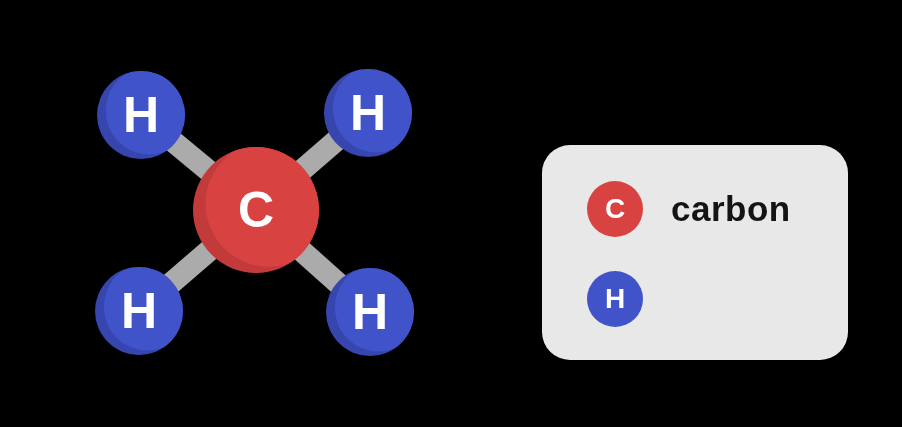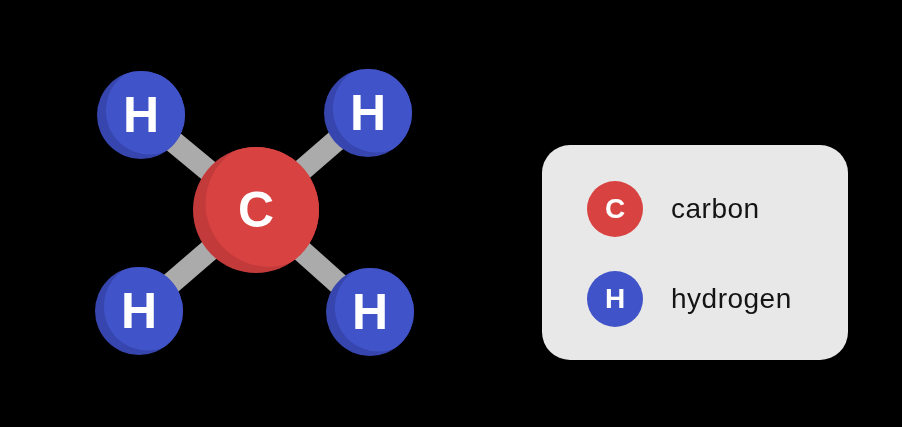--- a/index.html
+++ b/index.html
@@ -103,22 +103,22 @@
     justify-content: center;
     color: var(--atom-label, #fff);
     font-size: 28px;
     font-weight: 700;
     line-height: 1;
   }
   .swatch-carbon   { background: var(--carbon-main, #d84341); }
   .swatch-hydrogen { background: var(--hydrogen-main, #4053c8); }
   .legend-label {
     color: var(--legend-text, #141414);
-    font-size: 28px;
-    font-weight: 400;
+    font-size: 35px;
+    font-weight: 700;
     letter-spacing: 0.5px;
   }
 </style>
 </head>
 <body>
 
 <div class="stage">
 
   <div class="molecule">
     <div class="bond bond-tl"></div>
@@ -147,17 +147,16 @@
     <div class="legend-row">
       <span class="swatch swatch-carbon">
         <span>C</span>
       </span>
       <span class="legend-label">carbon</span>
     </div>
     <div class="legend-row">
       <span class="swatch swatch-hydrogen">
         <span>H</span>
       </span>
-      <span class="legend-label">hydrogen</span>
     </div>
   </div>
 
 </div>
 
 </body></html>

